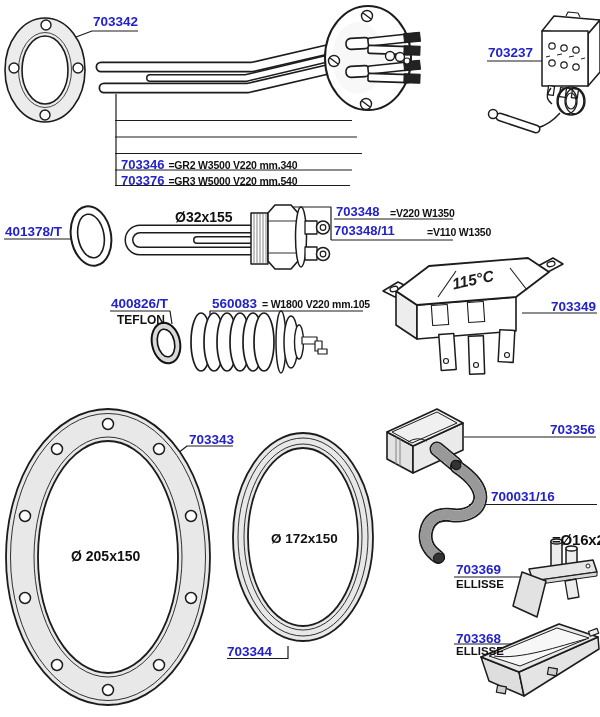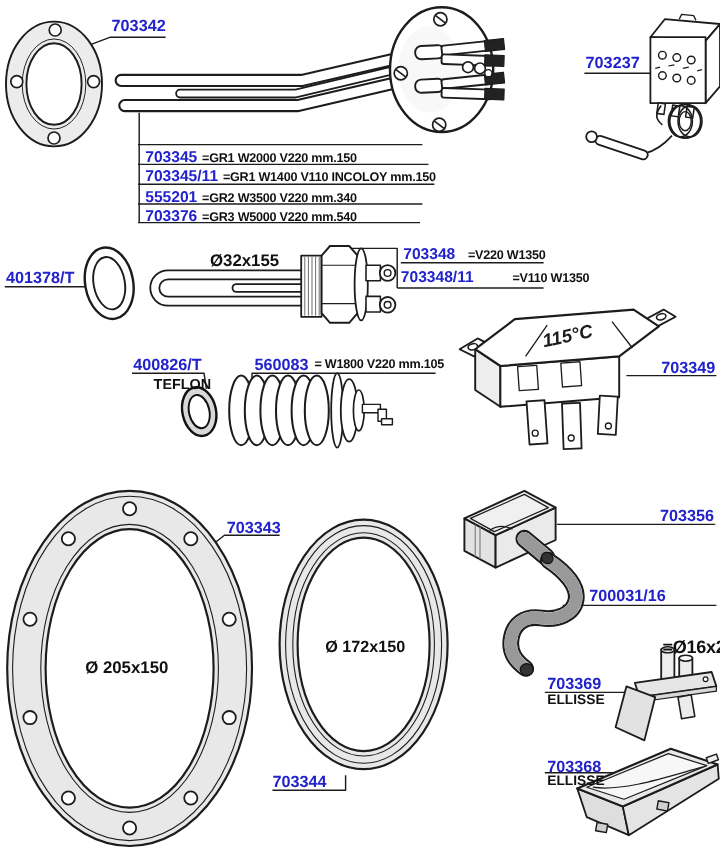--- a/index.html
+++ b/index.html
@@ -267,45 +267,39 @@
     <polygon points="489,656 557,628 589,638 520,666" fill="#f7f7f7" stroke-width="1"></polygon>
     <path d="M494,656 C520,660 560,646 586,639" stroke-width="1"></path>
     <rect x="497" y="686" width="9" height="7" fill="#cfcfcf" stroke-width="1.2" transform="rotate(10 501 689)"></rect>
     <rect x="548" y="668" width="9" height="7" fill="#cfcfcf" stroke-width="1.2" transform="rotate(10 552 671)"></rect>
     <rect x="589" y="630" width="9" height="5" fill="#eee" stroke-width="1.2" transform="rotate(-20 593 632)"></rect>
   </g>
 </svg>
 
   <span class="lbl plink" style="left:93px;top:15px;">703342</span>
 
-  <div class="trow" style="top:122.5px;">
-    <span class="plink">703345</span><span class="spec">=GR1 W2000 V220 mm.150</span>
-  </div>
-  <div class="trow" style="top:139px;">
-    <span class="plink">703345/11</span><span class="spec">=GR1 W1400 V110 INCOLOY mm.150</span>
-  </div>
   <div class="trow" style="top:155.5px;">
-    <span class="plink">555201</span><span class="spec">=GR2 W3500 V220 mm.340</span>
+    <span class="plink">703346</span><span class="spec">=GR2 W3500 V220 mm.340</span>
   </div>
   <div class="trow" style="top:171.5px;">
     <span class="plink">703376</span><span class="spec">=GR3 W5000 V220 mm.540</span>
   </div>
 
   <span class="lbl plink" style="left:488px;top:46px;">703237</span>
 
   <span class="lbl plink" style="left:5px;top:225px;">401378/T</span>
   <span class="lbl dim" style="left:175px;top:210px;">Ø32x155</span>
 
   <span class="lbl plink" style="left:336px;top:205px;font-size:13px;">703348</span>
   <span class="lbl spec" style="left:390px;top:208px;text-align:center;">=V220 W1350</span>
   <span class="lbl plink" style="left:334px;top:224px;font-size:13px;">703348/11</span>
   <span class="lbl spec" style="left:391px;top:227px;margin-left:36px;">=V110 W1350</span>
 
   <span class="lbl plink" style="left:111px;top:297px;">400826/T</span>
-  <span class="lbl small" style="left:128px;top:314px;font-size:12px;">TEFLON</span>
+  <span class="lbl small" style="left:117px;top:314px;font-size:12px;">TEFLON</span>
 
   <span class="lbl plink" style="left:212px;top:297px;">560083</span>
   <span class="lbl spec" style="left:262px;top:299px;">= W1800 V220 mm.105</span>
 
   <span class="lbl plink" style="left:551px;top:300px;">703349</span>
 
   <span class="lbl plink" style="left:189px;top:433px;">703343</span>
   <span class="lbl dim" style="left:71px;top:549px;">Ø 205x150</span>
 
   <span class="lbl dim" style="left:271px;top:532px;font-size:13.5px;">Ø 172x150</span>

